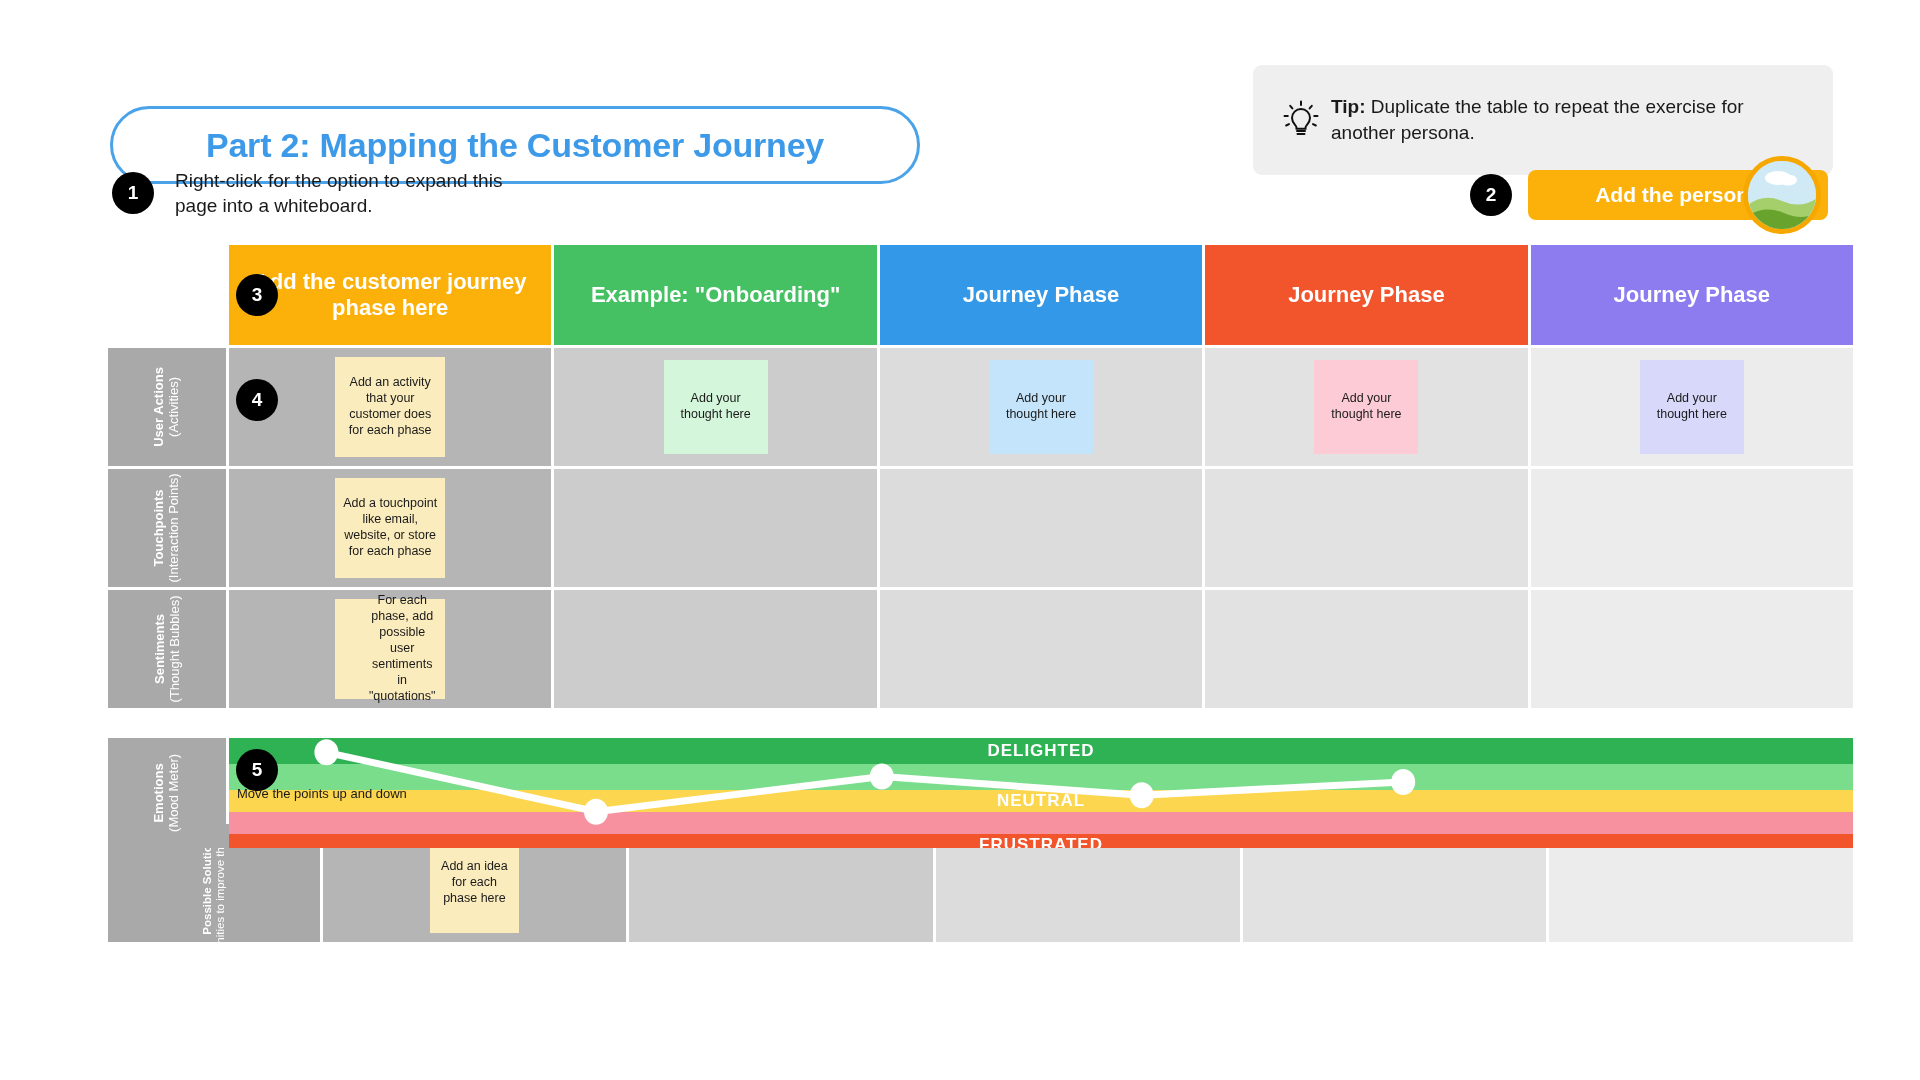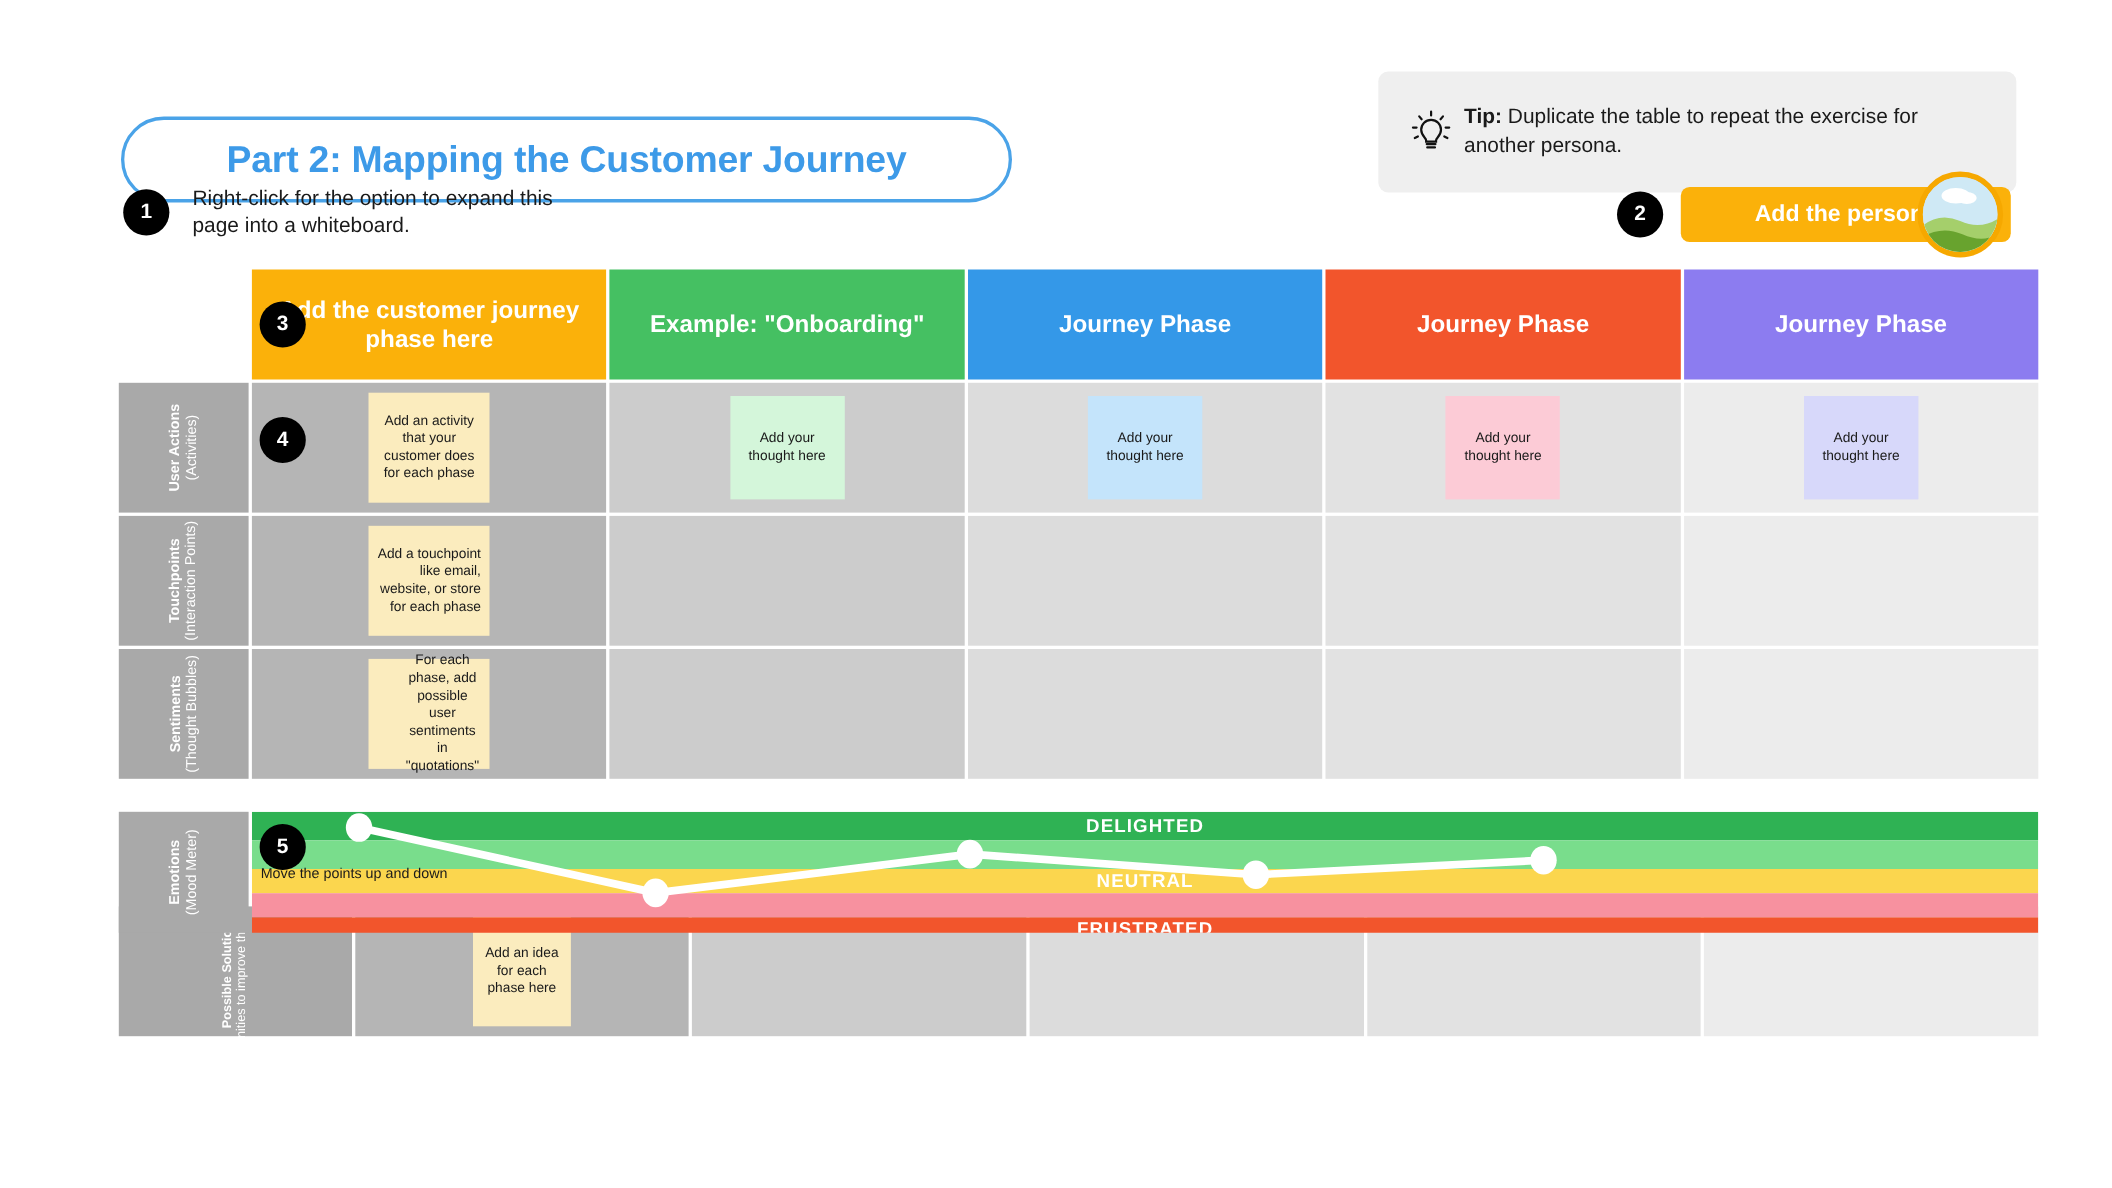--- a/index.html
+++ b/index.html
@@ -194,21 +194,21 @@
     </div>
 
     <div class="grid-row body-row">
       <div class="rowlabel">
         <span class="rowlabel-inner">
           <span class="rl-main">Touchpoints</span>
           <span class="rl-sub">(Interaction Points)</span>
         </span>
       </div>
       <div class="cell" style="background: rgb(181, 181, 181);">
-          <div class="note note-cream" style="background: rgb(251, 236, 190); width: 110px; height: 100px; text-align: right;">Add a touchpoint like email, website, or store for each phase</div>
+          <div class="note note-cream" style="background: rgb(251, 236, 190); width: 110px; height: 100px;">Add a touchpoint like email, website, or store for each phase</div>
         </div>
       <div class="cell" style="background: rgb(204, 204, 204);"></div>
       <div class="cell" style="background: rgb(220, 220, 220);"></div>
       <div class="cell" style="background: rgb(226, 226, 226);"></div>
       <div class="cell" style="background: rgb(236, 236, 236);"></div>
     </div>
 
     <div class="grid-row body-row">
       <div class="rowlabel">
         <span class="rowlabel-inner">

